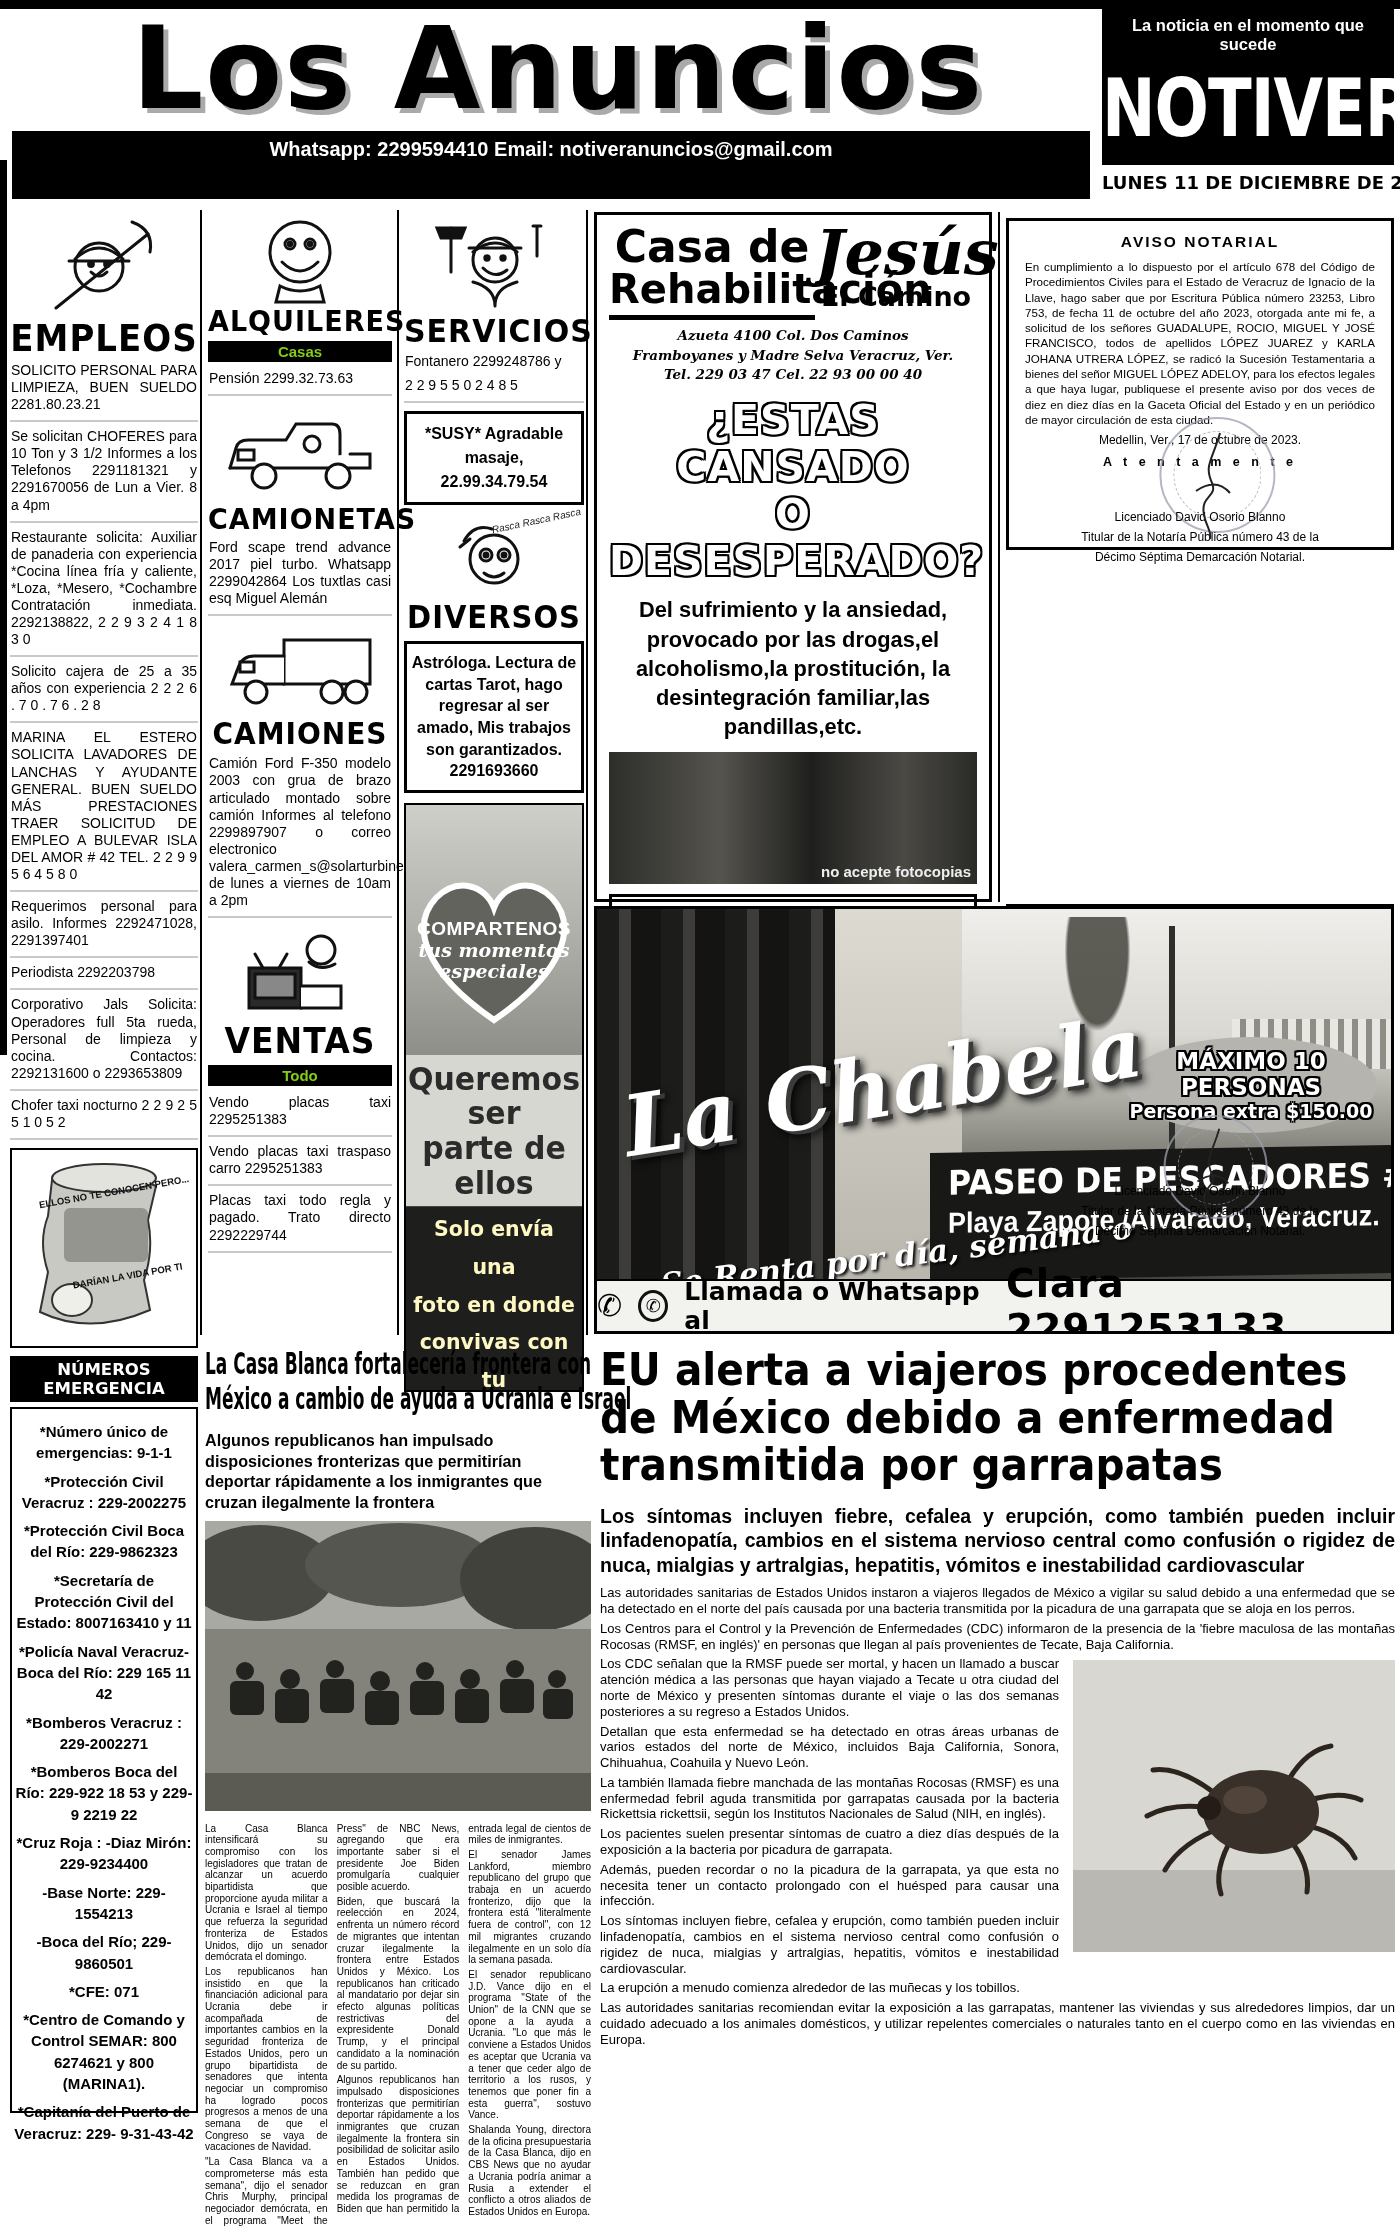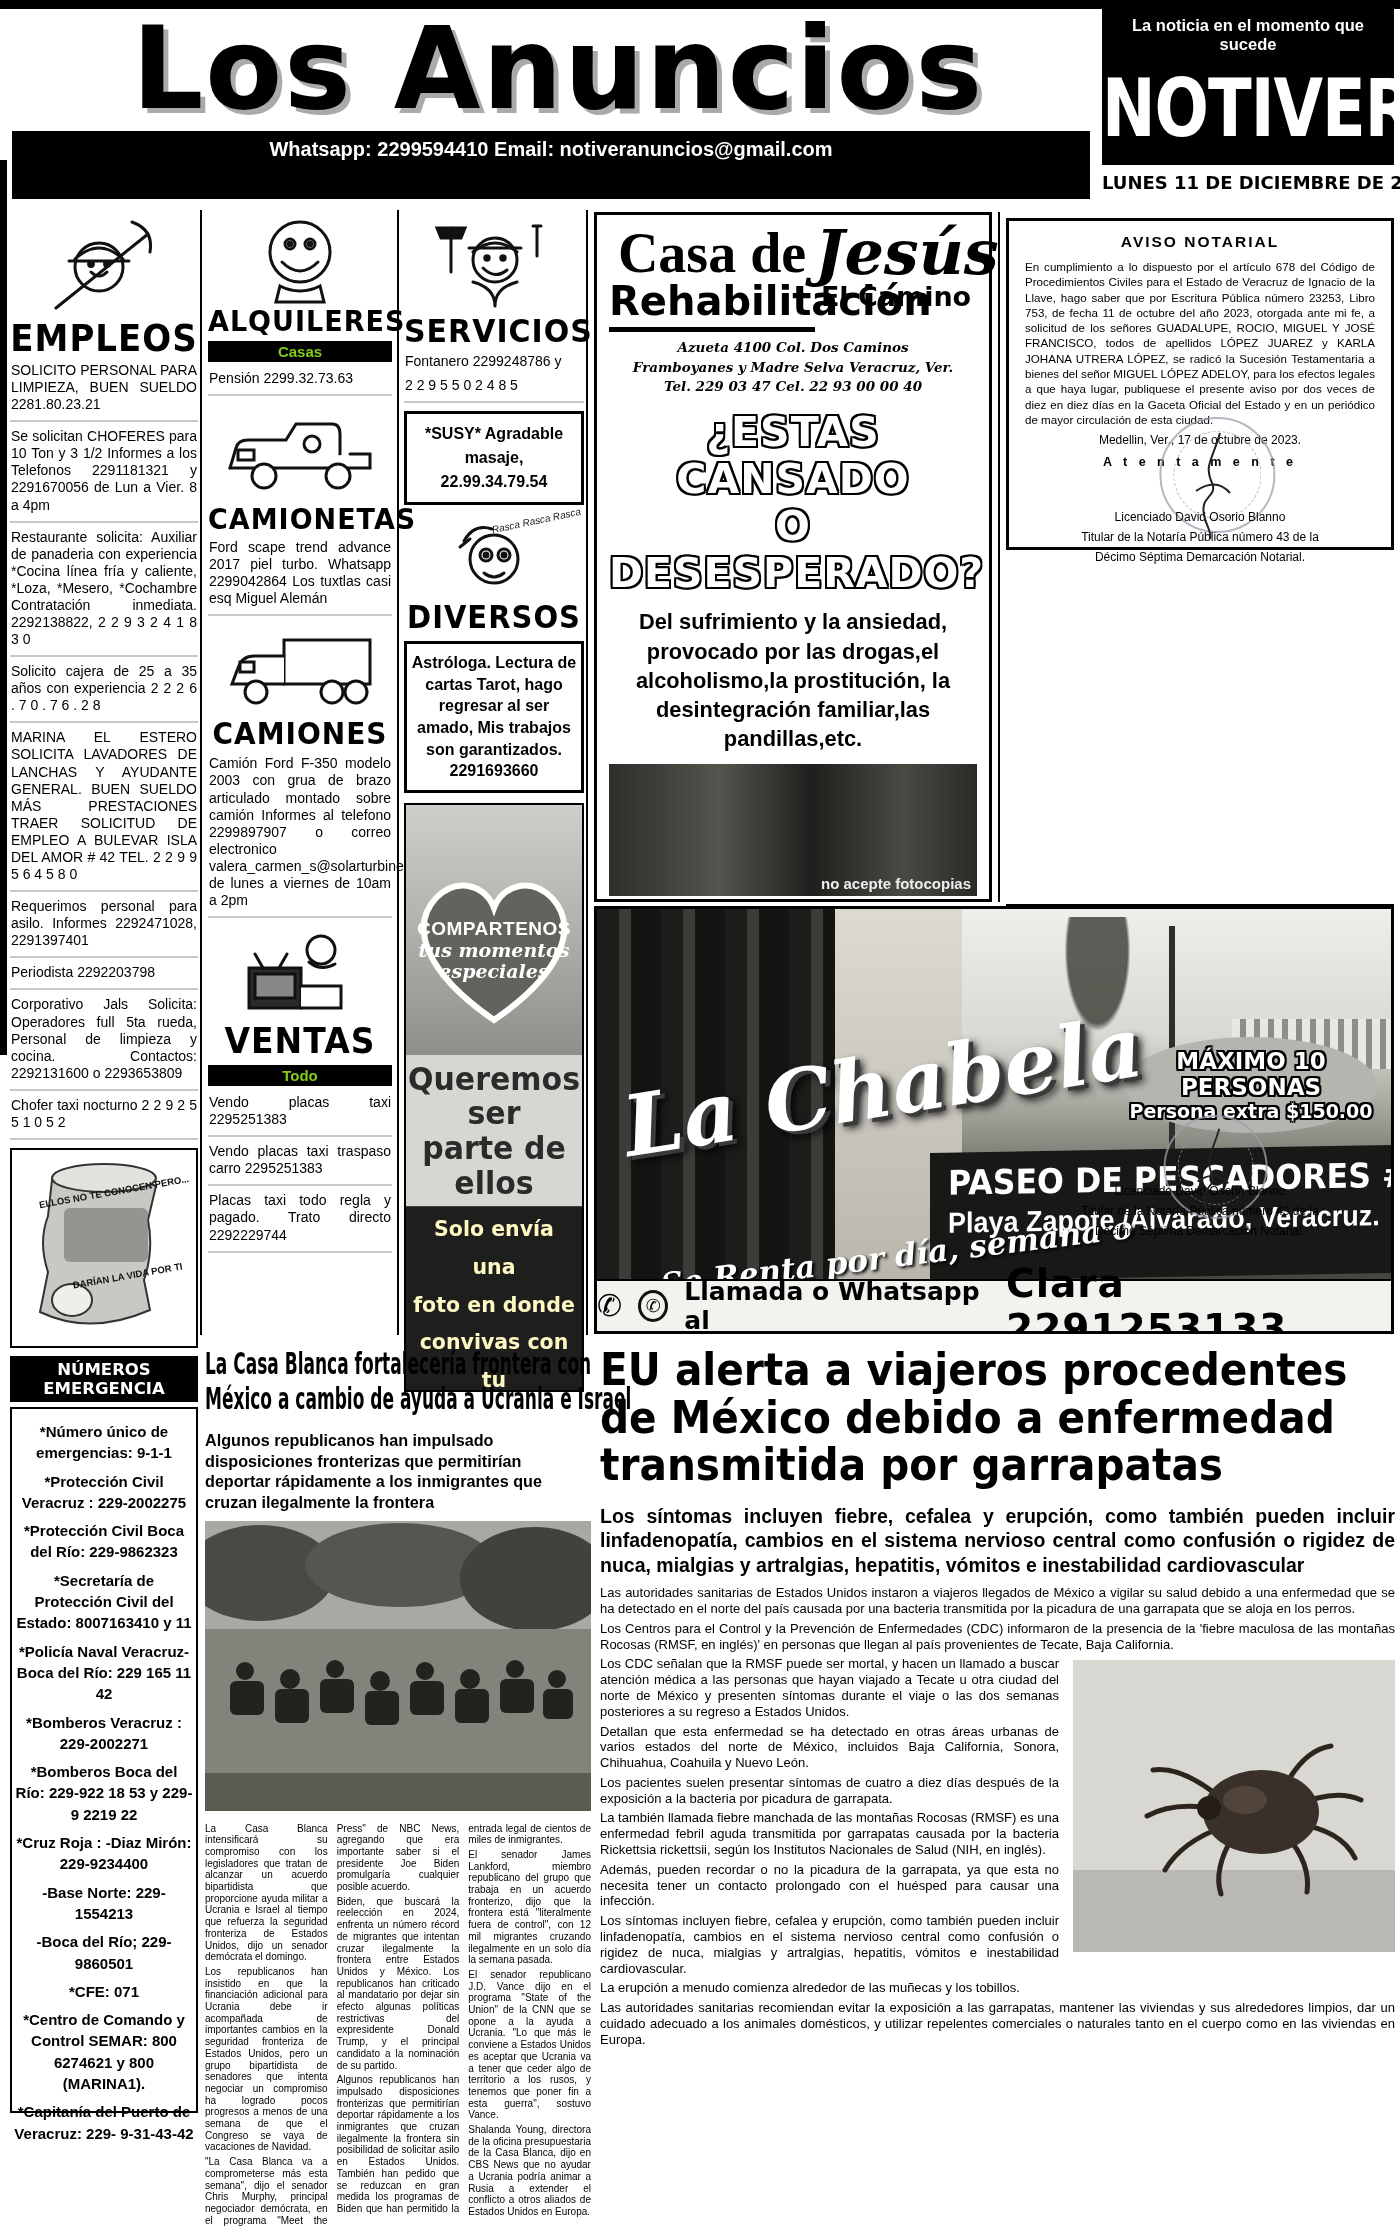--- a/index.html
+++ b/index.html
@@ -44,21 +44,21 @@
   .comp-h1{font-weight:900;font-size:19px;letter-spacing:.5px;}
   .comp-h2,.comp-h3{font-family:"DejaVu Serif",serif;font-style:italic;font-weight:bold;font-size:19px;line-height:1.1;}
   .comp-want{background:#d7d7d2;text-align:center;font-weight:900;font-size:30px;line-height:1.1;
       color:#2b2b2b;padding:6px 0;font-family:"DejaVu Sans",sans-serif;transform:scaleY(1.05);transform-origin:center top;}
   .comp-dark{background:#1e1e1c;color:#fef9c3;text-align:center;padding:12px 6px 10px 6px;}
   .comp-dark-line{font-weight:900;font-size:20.5px;line-height:1.85;font-family:"DejaVu Sans",sans-serif;}
   
   .rehab{border:3px solid #000;padding:10px 12px;box-sizing:border-box;}
   .rehab-top{display:flex;}
   .rehab-title{width:56%;text-align:center;font-family:"DejaVu Sans",sans-serif;font-weight:900;line-height:1.0;}
-  .rehab-t1{font-size:56px;font-family:Liberation Serif, serif;} .rehab-t2{font-size:40px;border-bottom:5px solid #000;padding-bottom:6px;}
+  .rehab-t1{font-size:44px;} .rehab-t2{font-size:40px;border-bottom:5px solid #000;padding-bottom:6px;}
   .rehab-brand{width:44%;text-align:center;}
   .rehab-jesus{font-family:"DejaVu Serif",serif;font-style:italic;font-weight:bold;font-size:62px;line-height:.9;}
   .rehab-camino{font-family:"DejaVu Sans",sans-serif;font-weight:900;font-size:27px;}
   .rehab-addr{text-align:center;font-family:"DejaVu Serif",serif;font-style:italic;font-weight:bold;
       font-size:13.5px;line-height:1.45;margin-top:6px;}
   .bubble{color:#fff;font-family:"DejaVu Sans",sans-serif;font-weight:900;text-align:center;
       text-shadow:2px 0 0 #000,-2px 0 0 #000,0 2px 0 #000,0 -2px 0 #000,
                   2px 2px 0 #000,-2px -2px 0 #000,2px -2px 0 #000,-2px 2px 0 #000;}
   .hook1,.hook2{font-size:41px;line-height:1.15;letter-spacing:1px;}
   .rehab-pain{text-align:center;font-weight:bold;font-size:22.5px;line-height:1.3;margin-top:10px;
@@ -507,20 +507,20 @@
           <path d="M224 164 q44 6 58 34"></path>
             <path d="M214 176 q24 28 20 56"></path>
         </g>
         <ellipse cx="188" cy="152" rx="58" ry="42" fill="#39302a"></ellipse>
         <ellipse cx="172" cy="140" rx="22" ry="14" fill="#574a3f" opacity=".8"></ellipse>
         <circle cx="136" cy="148" r="12" fill="#241d17"></circle>
       </svg>
     </div>
     <div>Los CDC señalan que la RMSF puede ser mortal, y hacen un llamado a buscar atención médica a las personas que hayan viajado a Tecate u otra ciudad del norte de México y presenten síntomas durante el viaje o las dos semanas posteriores a su regreso a Estados Unidos.</div>
     <div>Detallan que esta enfermedad se ha detectado en otras áreas urbanas de varios estados del norte de México, incluidos Baja California, Sonora, Chihuahua, Coahuila y Nuevo León.</div>
+    <div>La también llamada fiebre manchada de las montañas Rocosas (RMSF) es una enfermedad febril aguda transmitida por garrapatas causada por la bacteria Rickettsia rickettsii, según los Institutos Nacionales de Salud (NIH, en inglés).</div>
     <div>Los pacientes suelen presentar síntomas de cuatro a diez días después de la exposición a la bacteria por picadura de garrapata.</div>
-    <div>La también llamada fiebre manchada de las montañas Rocosas (RMSF) es una enfermedad febril aguda transmitida por garrapatas causada por la bacteria Rickettsia rickettsii, según los Institutos Nacionales de Salud (NIH, en inglés).</div>
     <div>Además, pueden recordar o no la picadura de la garrapata, ya que esta no necesita tener un contacto prolongado con el huésped para causar una infección.</div>
     <div>Los síntomas incluyen fiebre, cefalea y erupción, como también pueden incluir linfadenopatía, cambios en el sistema nervioso central como confusión o rigidez de nuca, mialgias y artralgias, hepatitis, vómitos e inestabilidad cardiovascular.</div>
     <div>La erupción a menudo comienza alrededor de las muñecas y los tobillos.</div>
     <div>Las autoridades sanitarias recomiendan evitar la exposición a las garrapatas, mantener las viviendas y sus alrededores limpios, dar un cuidado adecuado a los animales domésticos, y utilizar repelentes comerciales o naturales tanto en el cuerpo como en las viviendas en Europa.</div>
   </div>
 </div>
 
 </body></html>

